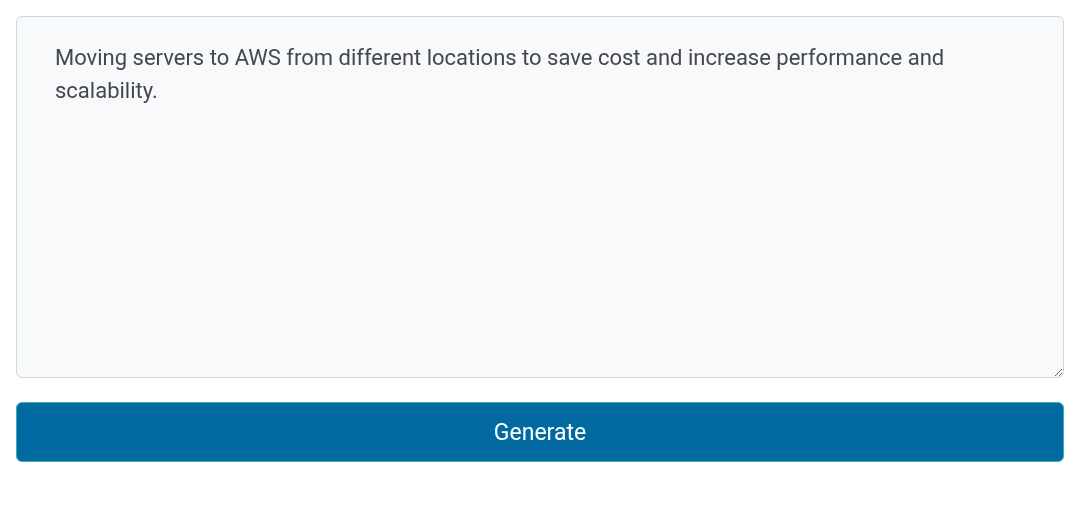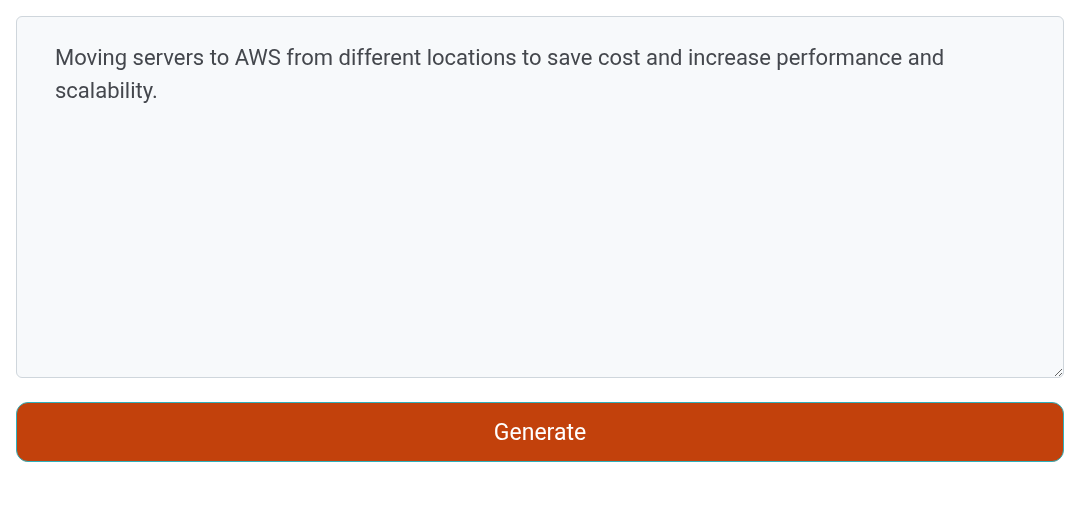--- a/index.html
+++ b/index.html
@@ -30,26 +30,26 @@
       background-color: #f7f9fb;
       border: 1px solid #cfd6dc;
       border-radius: 6px;
       resize: both;
       font-family: inherit;
       outline: none;
     }
     .generate-button {
       width: 100%;
       height: 60px;
-      background-color: #c2410c;
+      background-color: #0369a1;
       color: #ffffff;
       font-size: 23px;
       font-weight: 400;
       border: 1px solid #2fb0bb;
-      border-radius: 12px;
+      border-radius: 6px;
       cursor: pointer;
       font-family: inherit;
     }
   </style>
 </head>
 <body>
 
 <div class="container">
   <textarea class="textarea-input" placeholder="" style="">Moving servers to AWS from different locations to save cost and increase performance and scalability.</textarea>
   <button class="generate-button">Generate</button>

